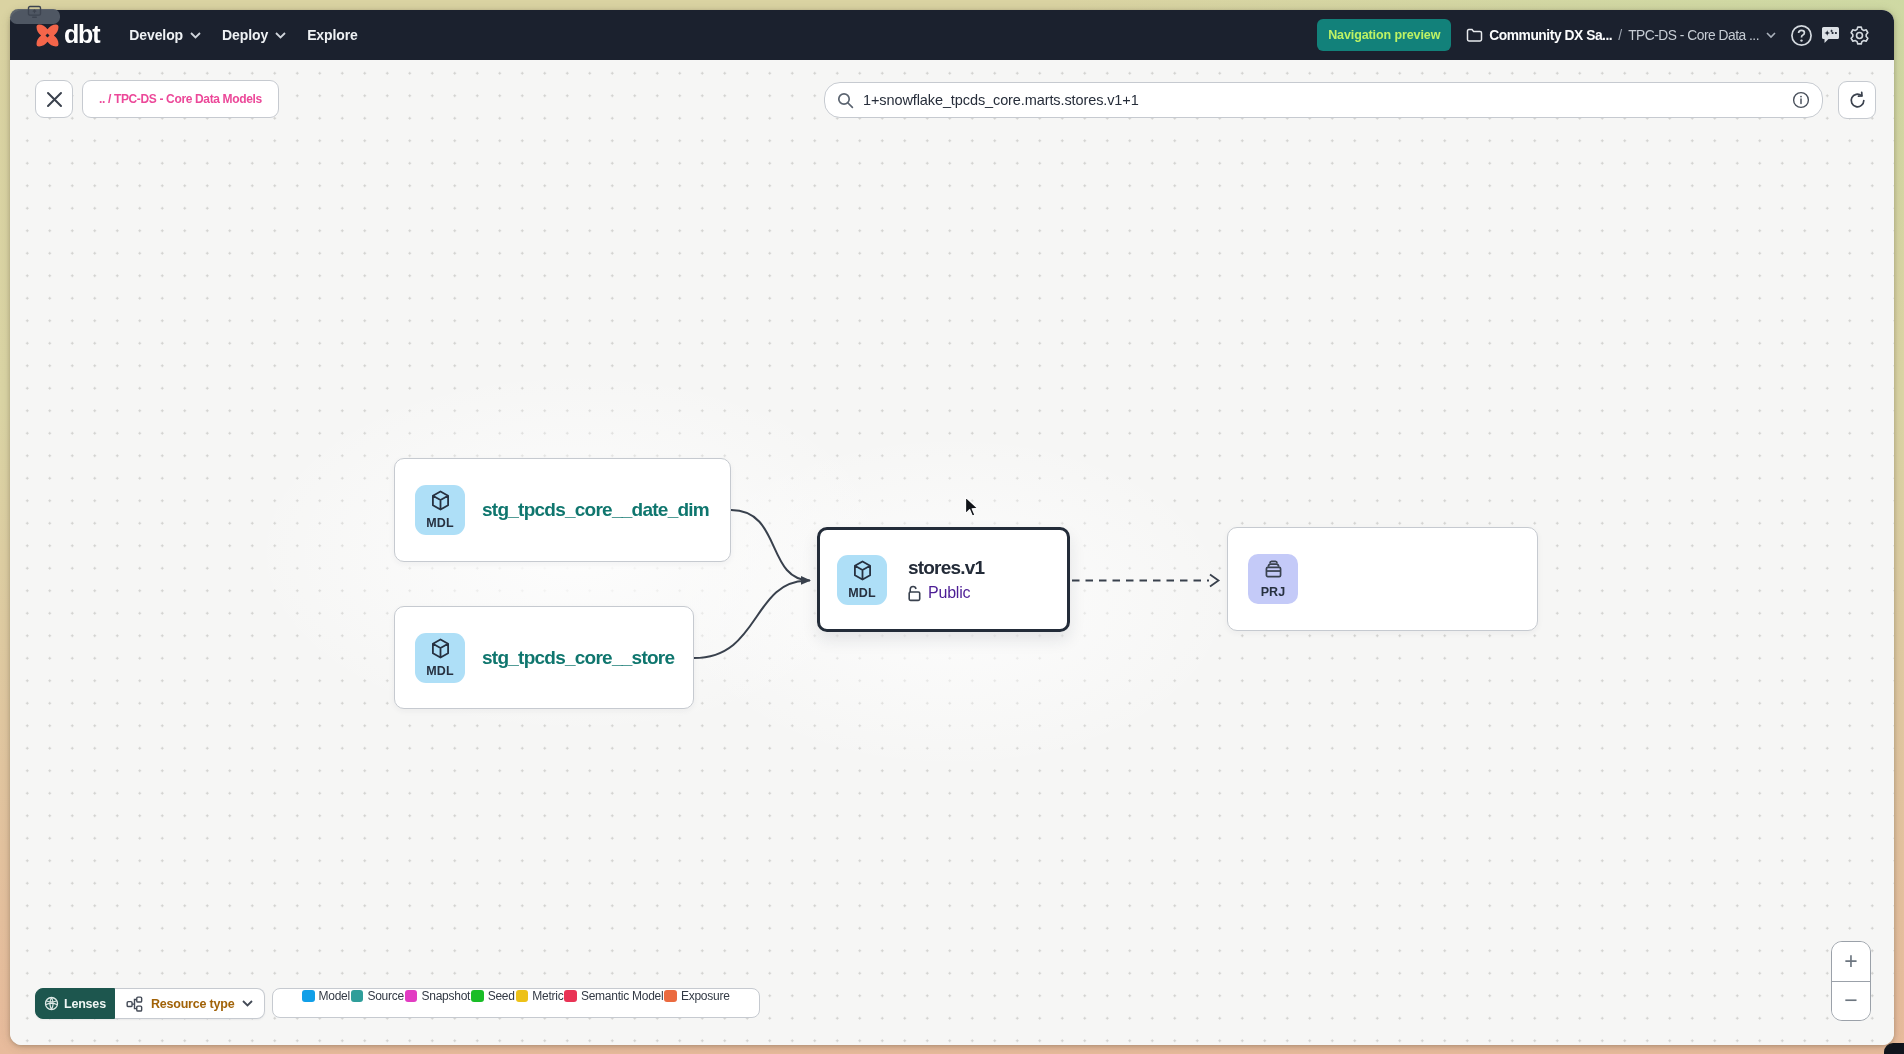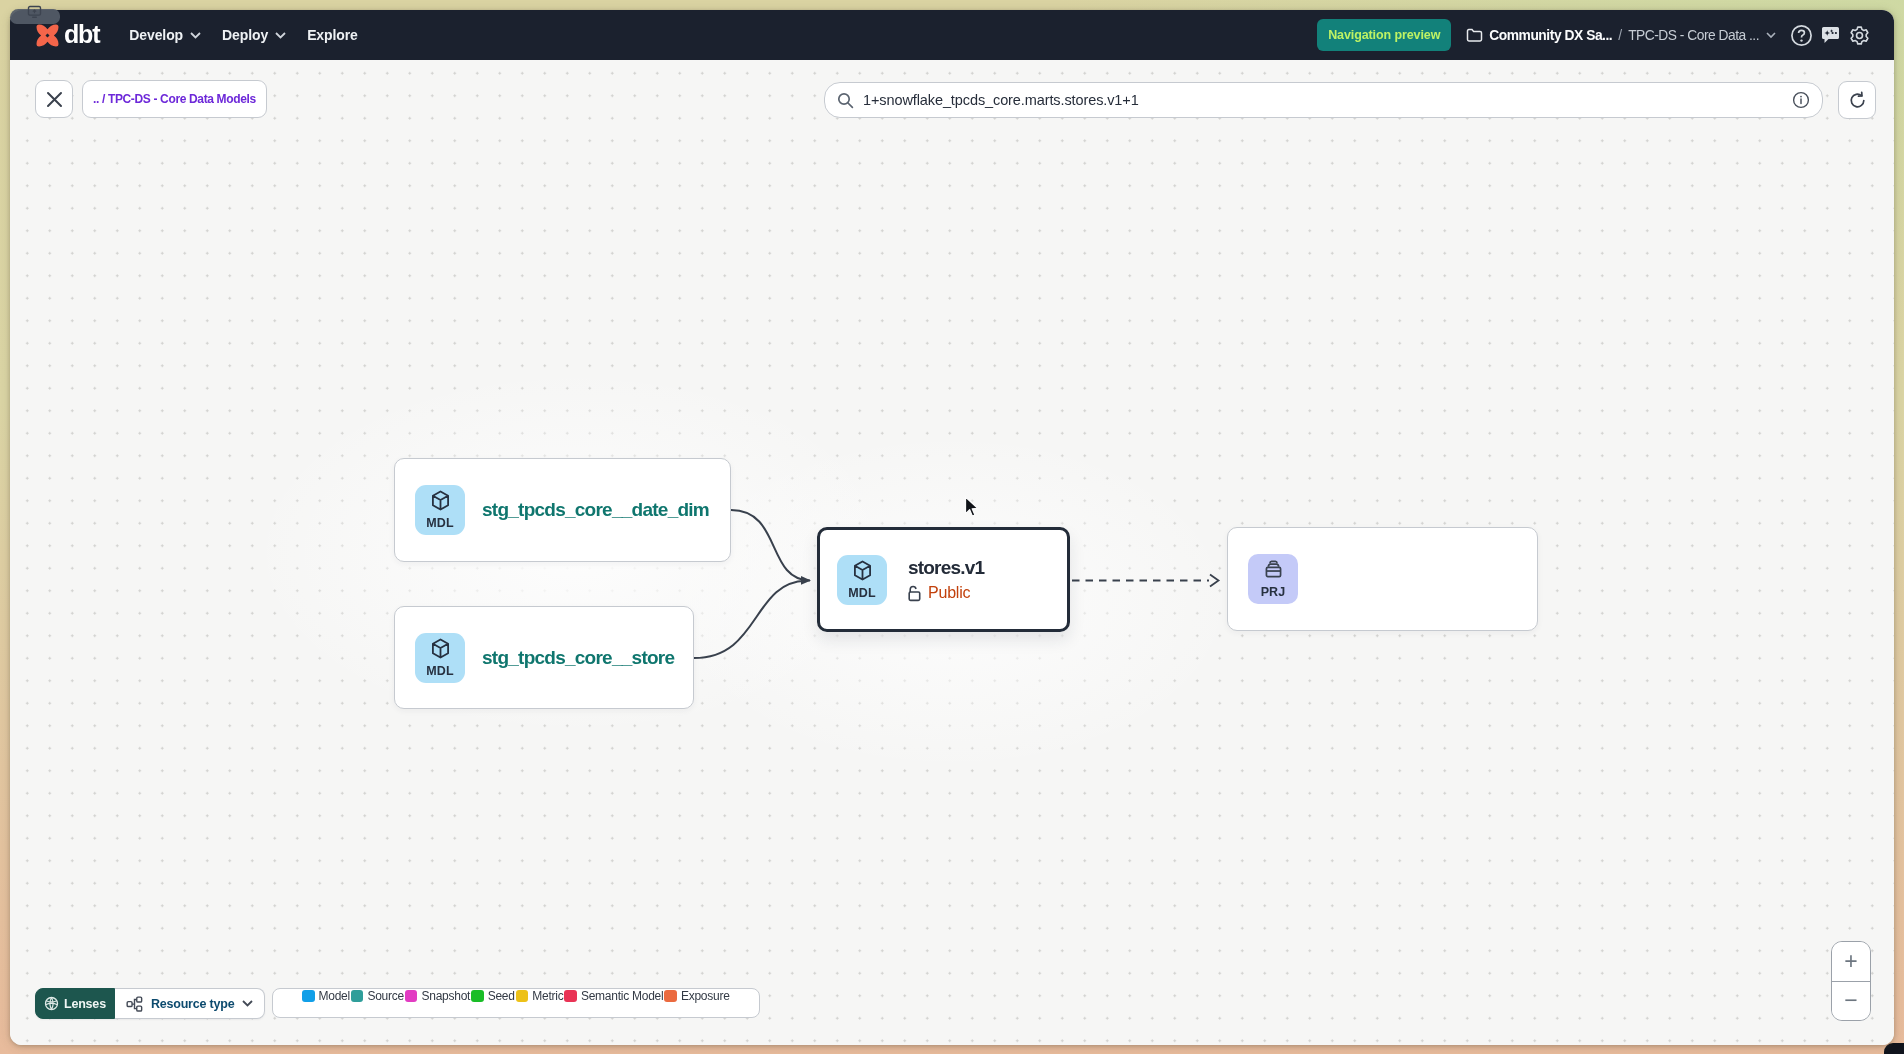--- a/index.html
+++ b/index.html
@@ -66,24 +66,24 @@
     background-size:auto, auto, 22.5px 22.5px;
     background-position:0 0, 0 0, 6px 2px;
   }
 
   .icon-btn {
     position:absolute; width:38px; height:38px; background:#fff;
     border:1px solid #c6cad0; border-radius:9px;
     display:flex; align-items:center; justify-content:center;
   }
   .back-chip {
-    position:absolute; left:72px; top:20px; height:38px; padding:0 10px;
+    position:absolute; left:72px; top:20px; height:38px; padding:0 16px;
     background:#fff; border:1px solid #c6cad0; border-radius:9px;
     display:flex; align-items:center;
-    font-size:12px; font-weight:700; color:#6d28d9; letter-spacing:-0.35px;
+    font-size:12px; font-weight:700; color:#ec4899; letter-spacing:-0.35px;
   }
   .searchbar {
     position:absolute; left:814px; top:22px; width:999px; height:36px;
     background:#fff; border:1px solid #c6cad0; border-radius:16px;
     display:flex; align-items:center; padding:0 12px;
   }
   .searchbar input {
     flex:1; border:none; outline:none; font-family:inherit;
     font-size:14.5px; color:#262d3a; background:transparent; margin-left:9px;
     letter-spacing:-0.1px;
@@ -100,38 +100,38 @@
     width:50px; height:50px; border-radius:11px; flex:0 0 auto;
     display:flex; flex-direction:column; align-items:center; justify-content:center;
     gap:6px;
   }
   .badge.mdl { background:#aedff7; }
   .badge.prj { background:#c4caf8;border-radius:10px; }
   .badge .badge-label { font-size:12.5px; font-weight:700; color:#273140; letter-spacing:0.1px; line-height:13px; }
   .node-label { margin-left:17px; font-size:19px; font-weight:700; color:#0f766e; letter-spacing:-0.75px; white-space:nowrap; }
   .node-main { margin-left:21px; display:flex; flex-direction:column; gap:5px; }
   .node-title { font-size:19px; font-weight:700; color:#232b38; letter-spacing:-0.8px; }
-  .node-access { display:flex; align-items:flex-end; gap:7px; font-size:16px; color:#c2410c; letter-spacing:-0.2px;}
+  .node-access { display:flex; align-items:flex-end; gap:7px; font-size:16px; color:#4c1d95; letter-spacing:-0.2px;}
   .ref-title { font-size:16px; font-weight:700; color:#2b3340; letter-spacing:-0.5px; white-space:nowrap; }
   .ref-name { font-size:18.5px; font-weight:600; color:#2b3340; letter-spacing:-0.7px; margin-top:3px; white-space:nowrap;}
 
   
   .lens-group {
     position:absolute; left:25px; top:928px; height:31px; display:flex;
     border-radius:8px; box-shadow:0 1px 2px rgba(30,40,55,0.06);
   }
   .lens-left {
     background:#1d564e; color:#eff6f4; display:flex; align-items:center; gap:5px;
     padding:0 8px; border-radius:8px 0 0 8px; border:1px solid #1d564e;
     font-size:12.5px; font-weight:700; letter-spacing:-0.2px;text-align:right;
   }
   .lens-right {
     background:#fff; border:1px solid #c6cad0; border-left:none; border-radius:0 8px 8px 0;
     display:flex; align-items:center; gap:8px; padding:0 11px;
-    font-size:12.5px; font-weight:700; color:#0c4a6e; letter-spacing:-0.2px;
+    font-size:12.5px; font-weight:700; color:#a16207; letter-spacing:-0.2px;
   }
   .legend {
     position:absolute; left:262px; top:928px; height:30px; background:#fff;
     border:1px solid #c6cad0; border-radius:8px; display:flex; align-items:flex-start;
     padding:0 29px; gap:1px;
   }
   .legend-item { display:flex; align-items:center; gap:4px; font-size:12px; font-weight:400; color:#333a45; letter-spacing:-0.25px;}
   .legend-swatch { width:12.5px; height:12.5px; border-radius:3px; }
   .zoom-ctl {
     position:absolute; left:1821px; top:881px; width:40px; height:80px;

